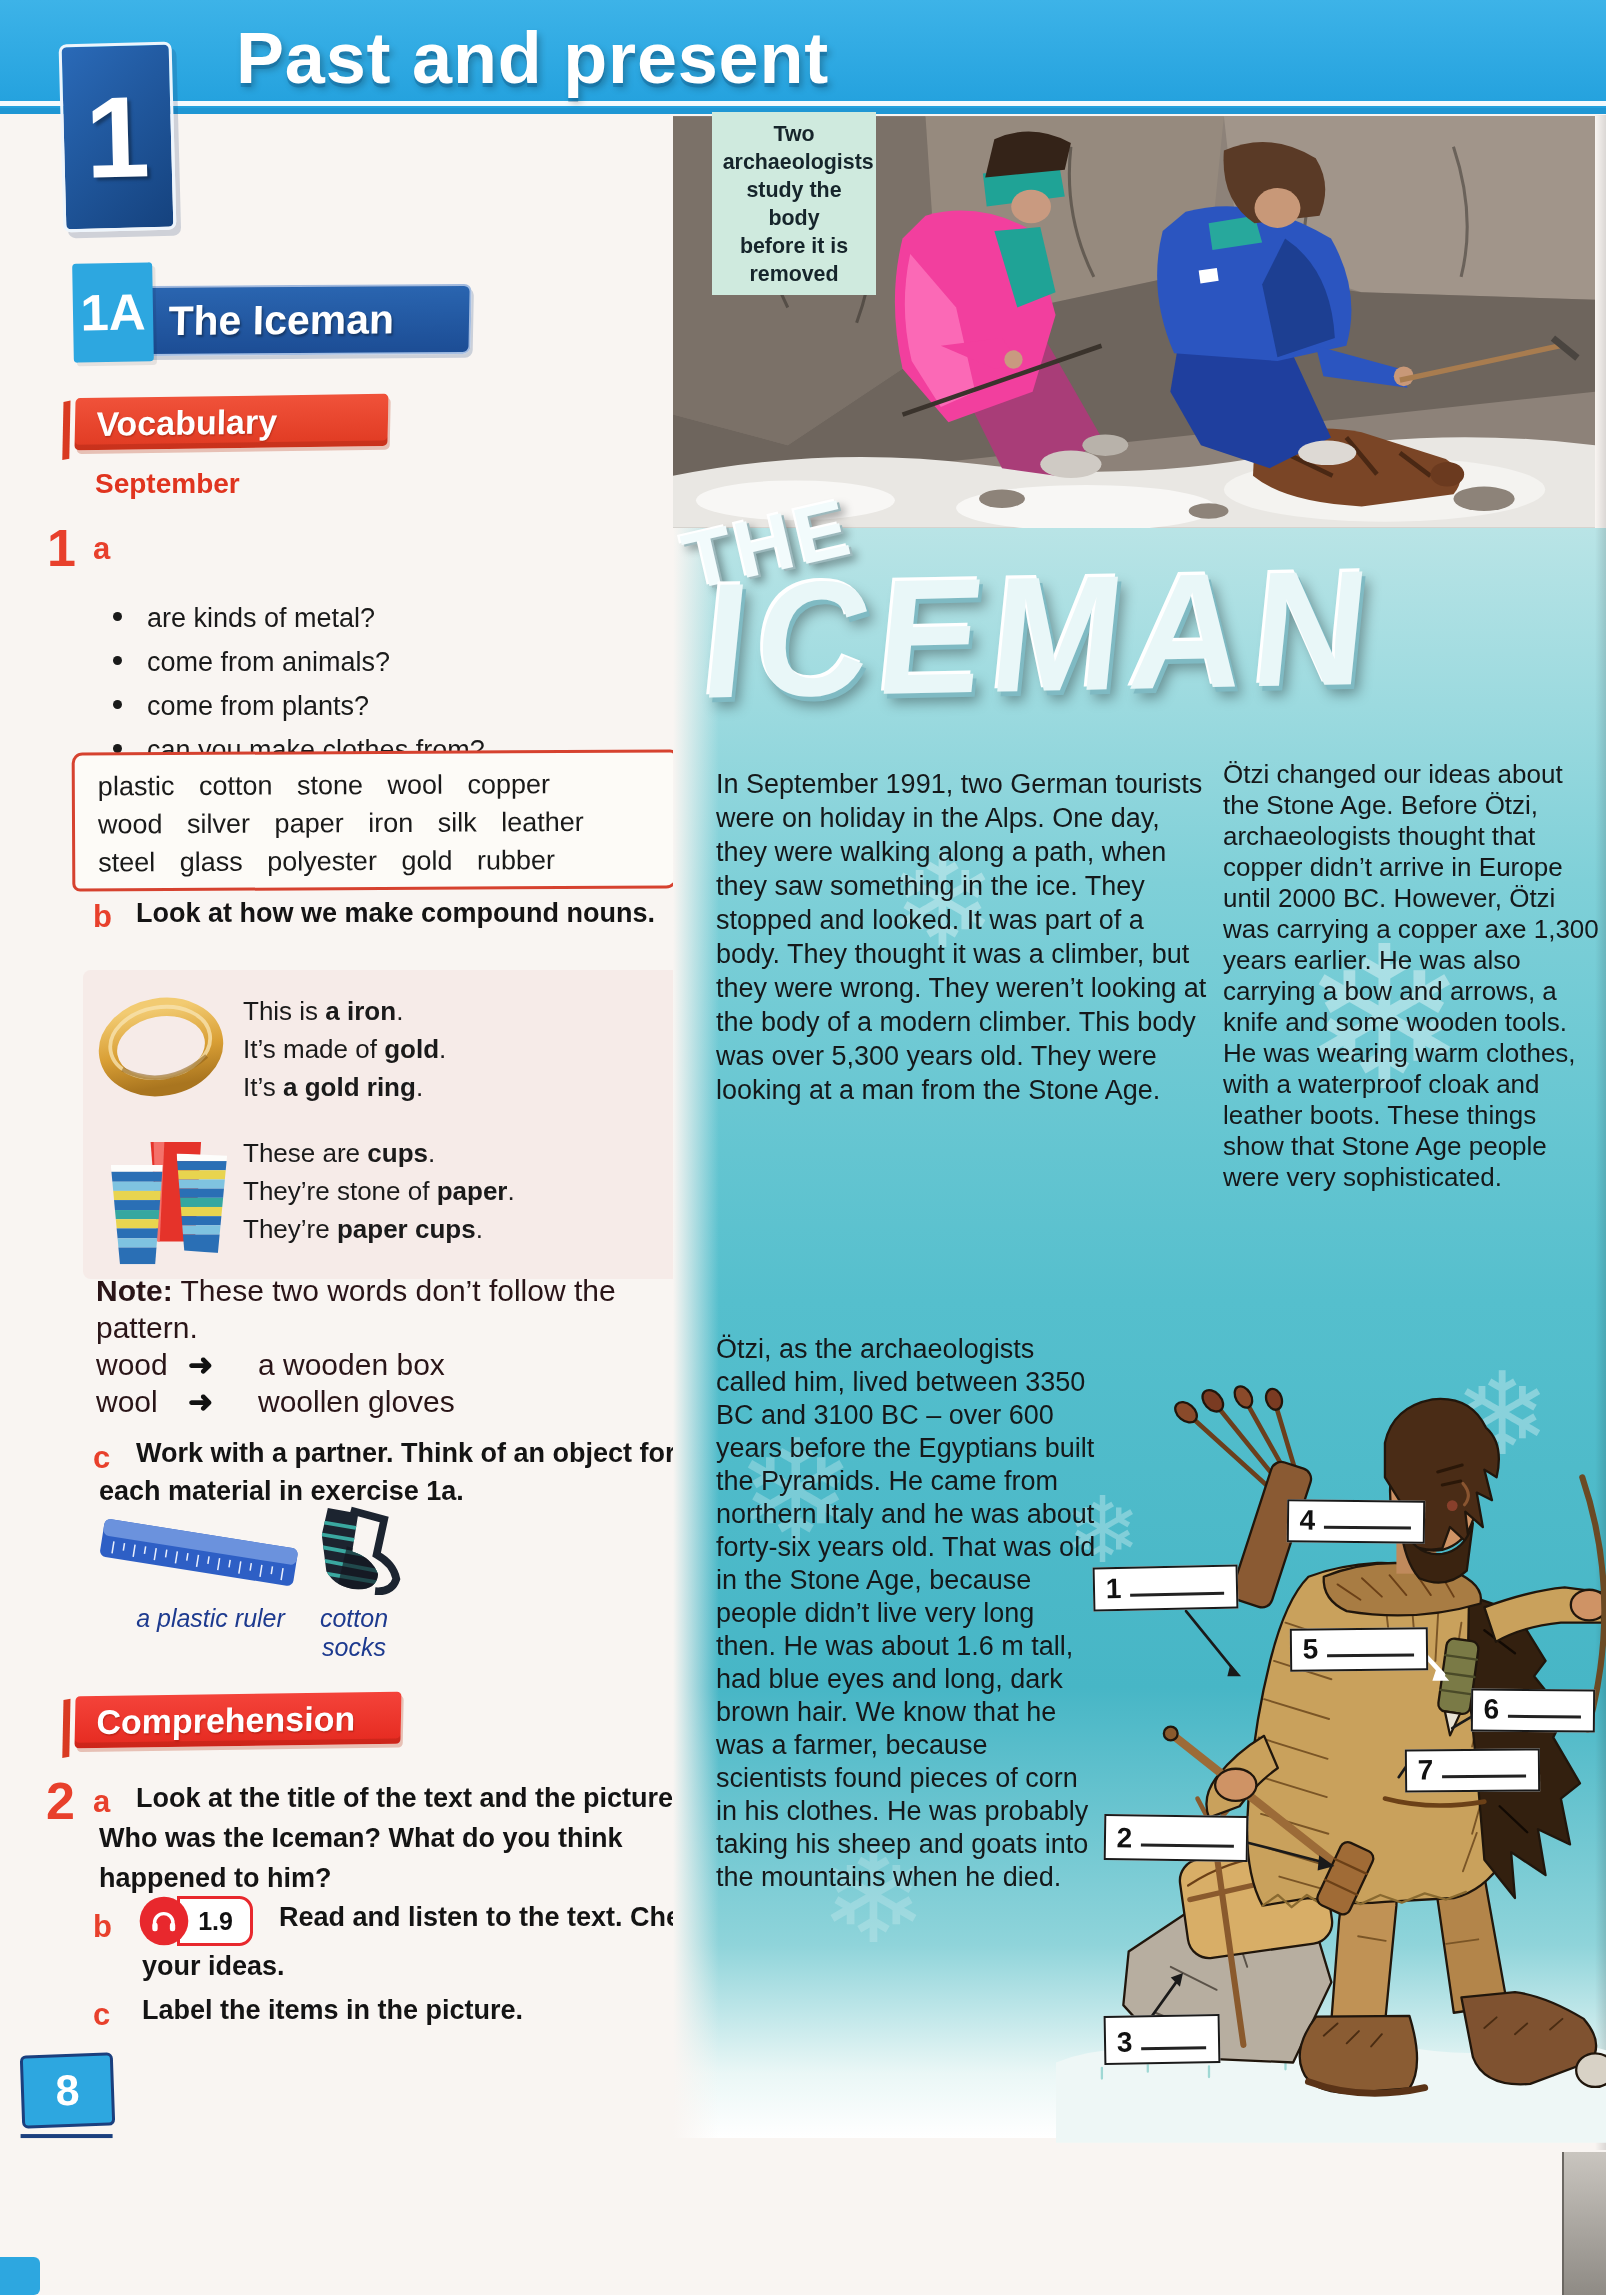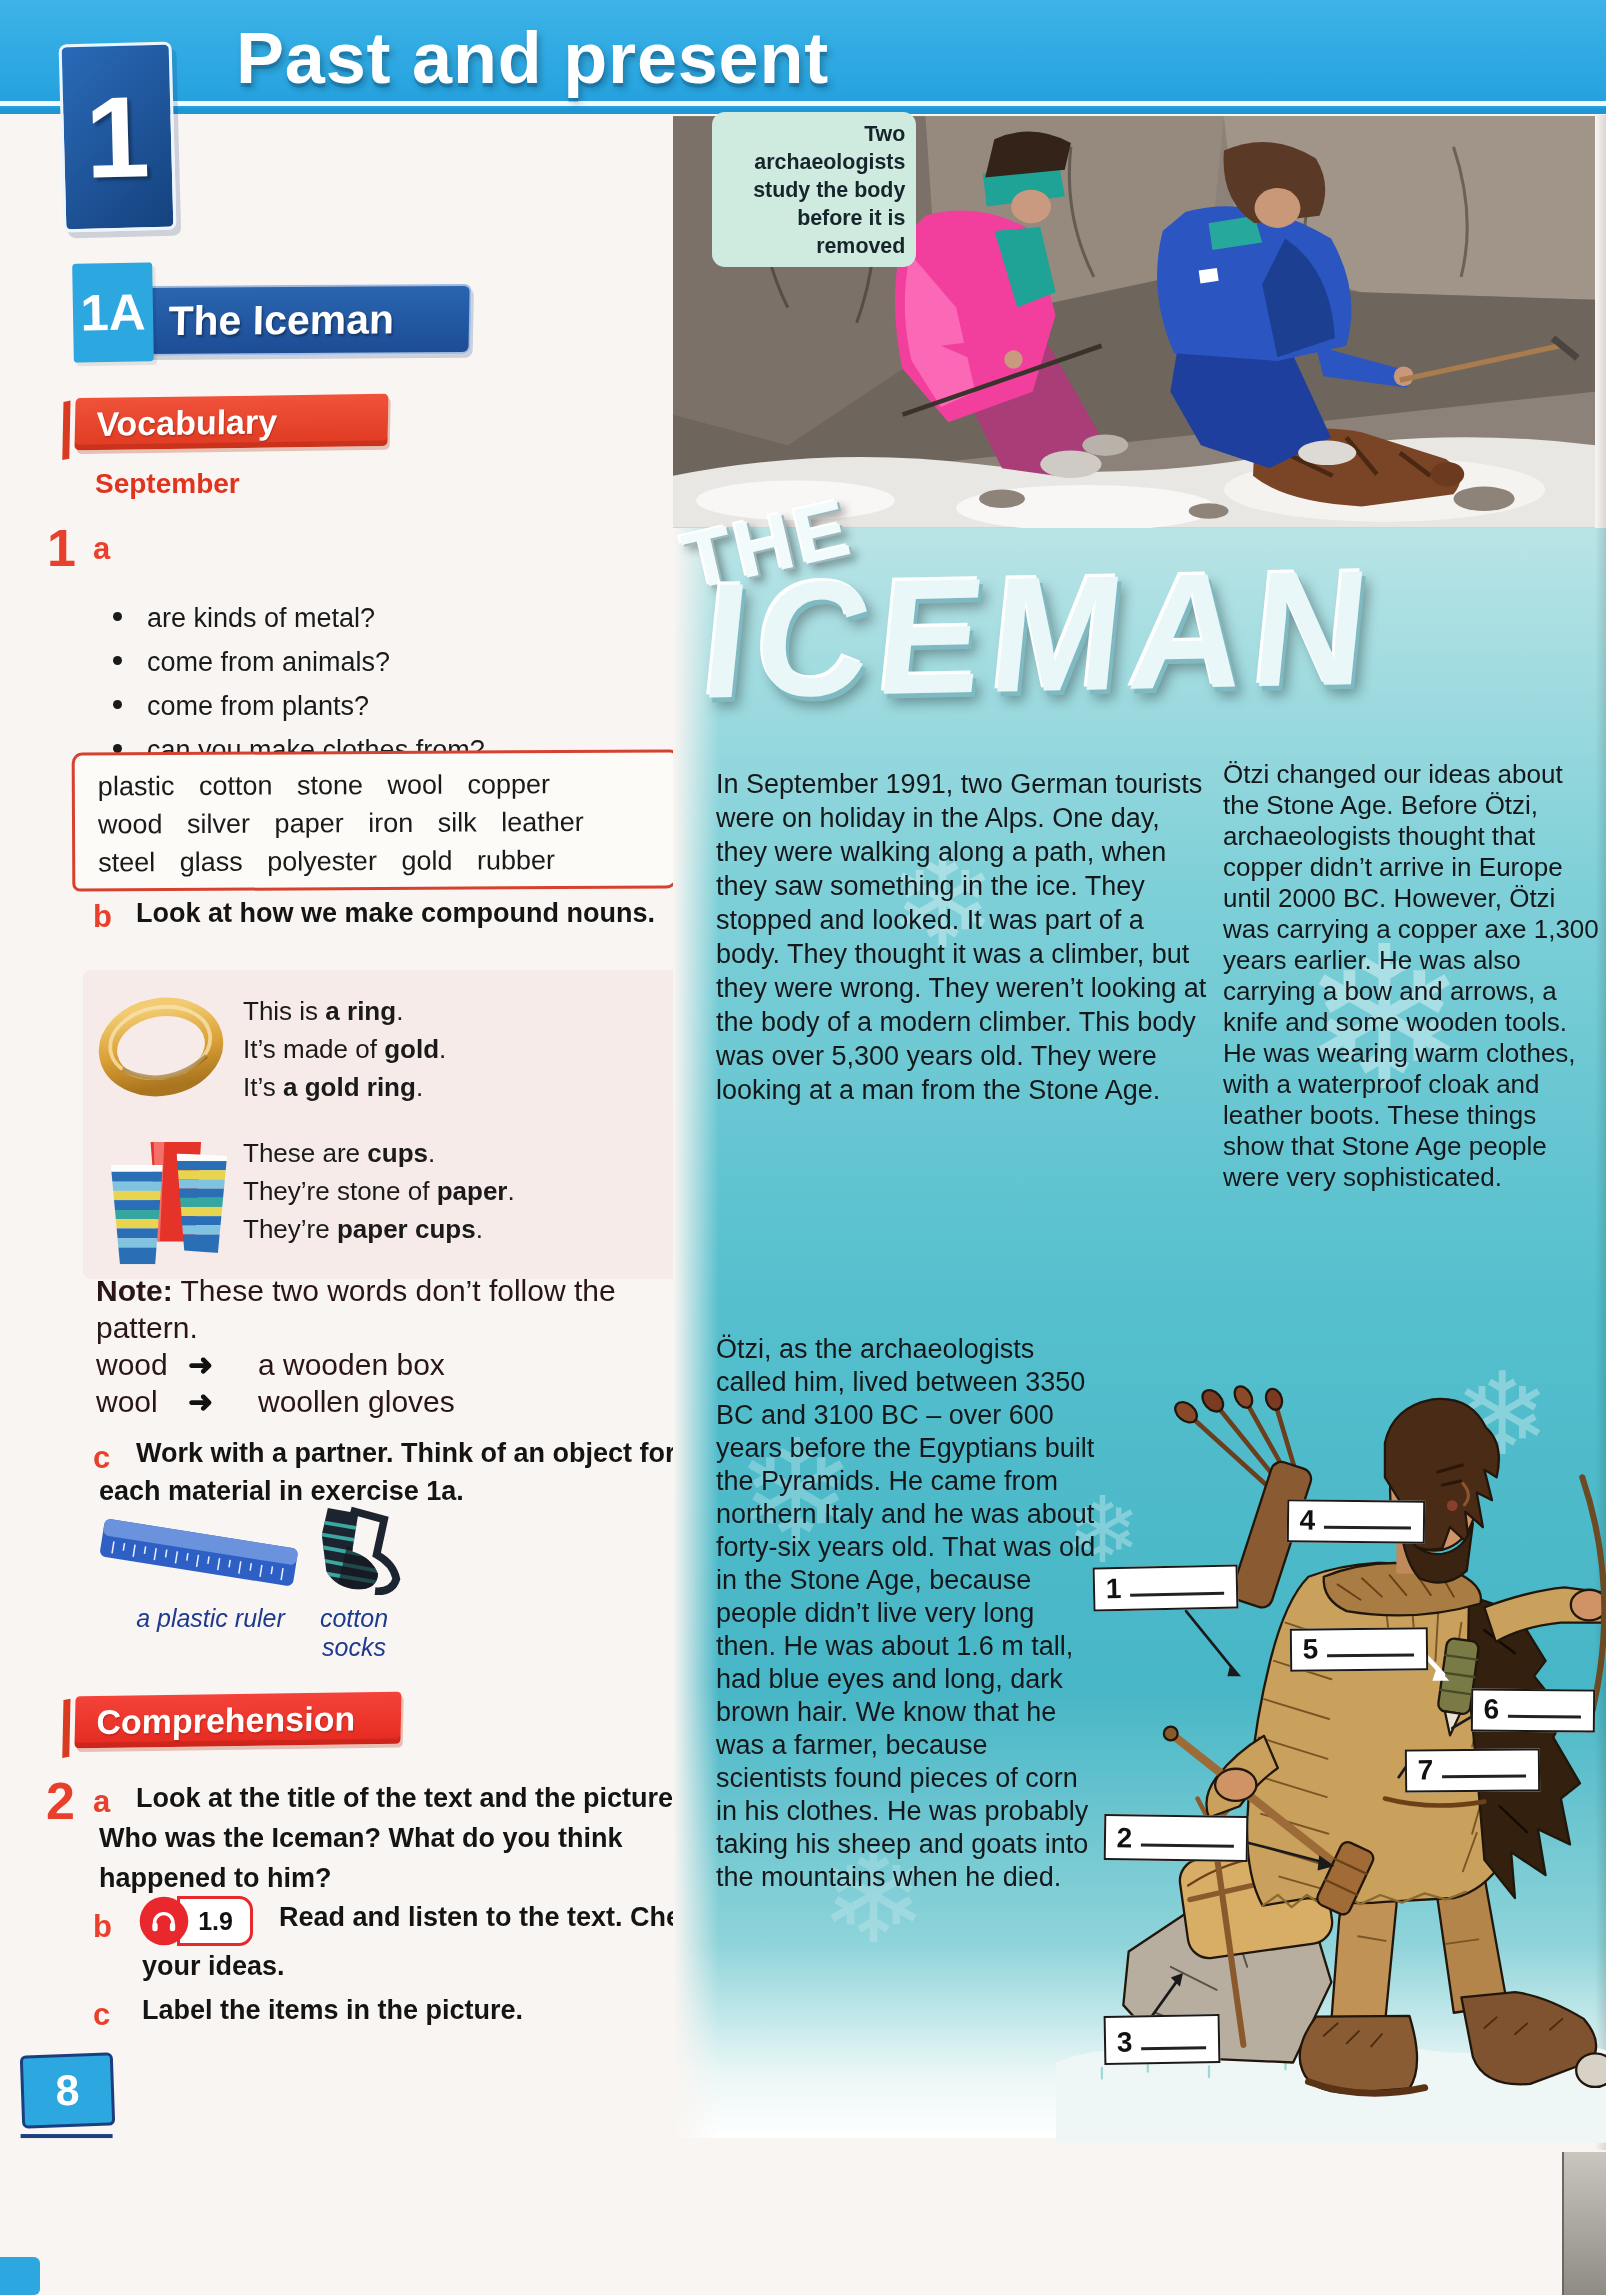--- a/index.html
+++ b/index.html
@@ -79,23 +79,23 @@
   .page-tab{position:absolute;left:21.4px;top:2054px;width:87px;height:67px;background:#2da7e0;
             border:3.8px solid #1b3f7e;border-radius:6.1px;transform:rotate(-2deg);
             display:flex;align-items:center;justify-content:center;}
   .page-tab::after{content:"";position:absolute;left:-4.6px;bottom:-13.8px;width:92px;height:3.8px;background:#1b3f7e;
                    transform:rotate(2deg);}
   .page-tab span{font-size:43px;font-weight:bold;color:#fff;}
   .corner-tab{position:absolute;left:0px;top:2257px;width:40px;height:38px;background:#2da7e0;border-radius:0 6.1px 6.1px 0;}
 
   
   .photo{position:absolute;left:673px;top:116px;width:922px;height:412px;overflow:hidden;}
-  .photo-caption{position:absolute;left:712px;top:112px;width:204px;background:#cfeade;
-                 padding:7.7px 10.7px;box-sizing:border-box;text-align:right;
-                 font-size:21.4px;line-height:28px;font-weight:bold;color:#16252b;border-radius:13px;}
+  .photo-caption{position:absolute;left:712px;top:112px;width:164px;background:#cfeade;
+                 padding:7.7px 10.7px;box-sizing:border-box;text-align:center;
+                 font-size:21.4px;line-height:28px;font-weight:bold;color:#16252b;}
 
   .title-the{position:absolute;left:683px;top:499px;font-size:80px;font-weight:bold;color:#f2fbfc;
              transform:rotate(-13deg);letter-spacing:3.1px;z-index:5;
              text-shadow:-2.3px -2.3px 0 #ffffff,2.3px 2.3px 0 #9db9bd,5.4px 6.9px 9.2px rgba(0,0,0,.4);}
   .title-iceman{position:absolute;left:705px;top:545px;font-size:156px;font-weight:bold;color:#e9f7f8;
              transform:skewX(-7deg) rotate(-1.2deg) scaleY(1.05);letter-spacing:9.2px;z-index:5;
              text-shadow:-3.1px -3.1px 0 #ffffff,3.8px 4.6px 0 #7fbac3,7.7px 9.2px 12.2px rgba(0,0,0,.35);}
 
   .panel{position:absolute;left:673px;top:528px;width:933px;height:1610px;
          background:linear-gradient(180deg,#b9e4e6 0%,#7fd0d8 22%,#55bfcd 48%,#47b6c6 72%,#8fd4da 88%,#eaf7f6 96%,#ffffff 100%);}
@@ -173,21 +173,21 @@
           <stop offset="1" stop-color="#a9751f"></stop>
       </linearGradient>
     </defs>
     <g transform="rotate(-10 85 80)">
       <ellipse cx="85" cy="80" rx="70" ry="52" fill="none" stroke="url(#goldg)" stroke-width="24"></ellipse>
       <ellipse cx="85" cy="74" rx="66" ry="46" fill="none" stroke="#f7e2ae" stroke-width="5" opacity=".8"></ellipse>
       <path d="M30,100 q50,38 112,2" fill="none" stroke="#8a5c18" stroke-width="6" opacity=".55"></path>
     </g>
   </svg>
   <div class="abs" style="left:243px;top:992px;">
-    <div class="ex-line"><span>This is </span><b>a ring</b><span>.</span></div>
+    <div class="ex-line"><span>This is </span><b>a iron</b><span>.</span></div>
     <div class="ex-line"><span>It’s made of </span><b>gold</b><span>.</span></div>
     <div class="ex-line"><span>It’s </span><b>a gold ring</b><span>.</span></div>
   </div>
 
   <svg class="abs" style="left:103px;top:1119px;" width="138" height="153" viewBox="0 0 180 200">
     <defs>
       <clipPath id="cupA">
           <path d="M10,60 L78,60 L68,190 L22,190 Z"></path>
         </clipPath>
       <clipPath id="cupB">

